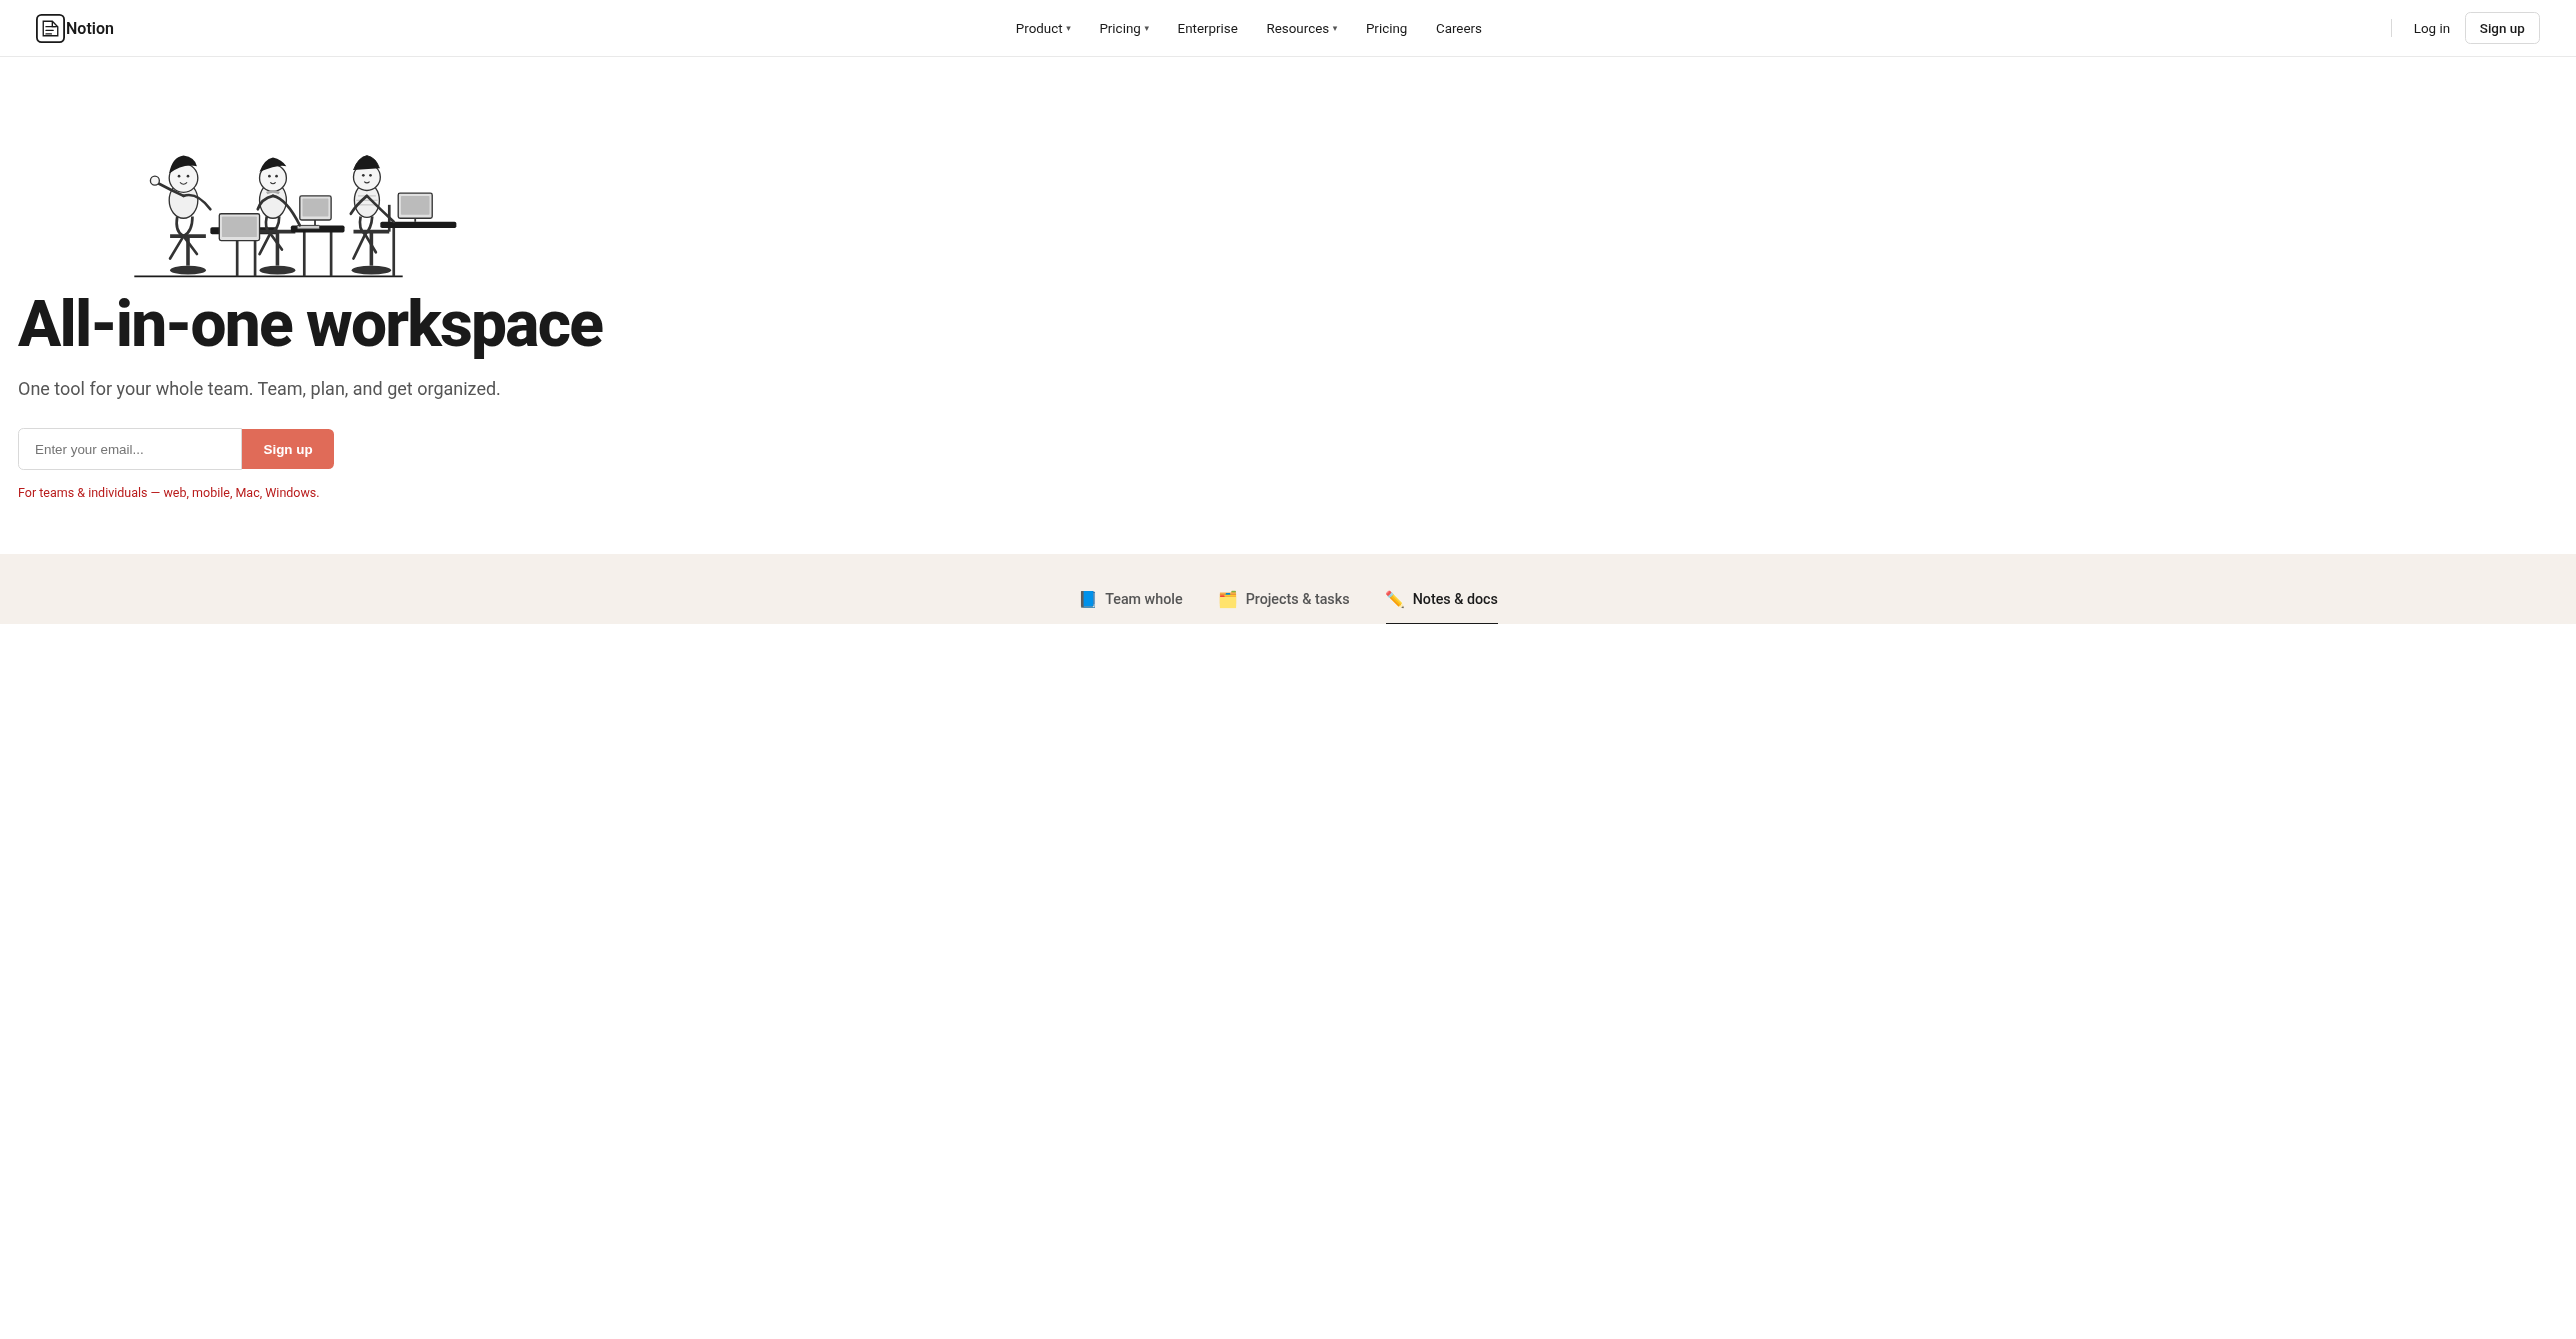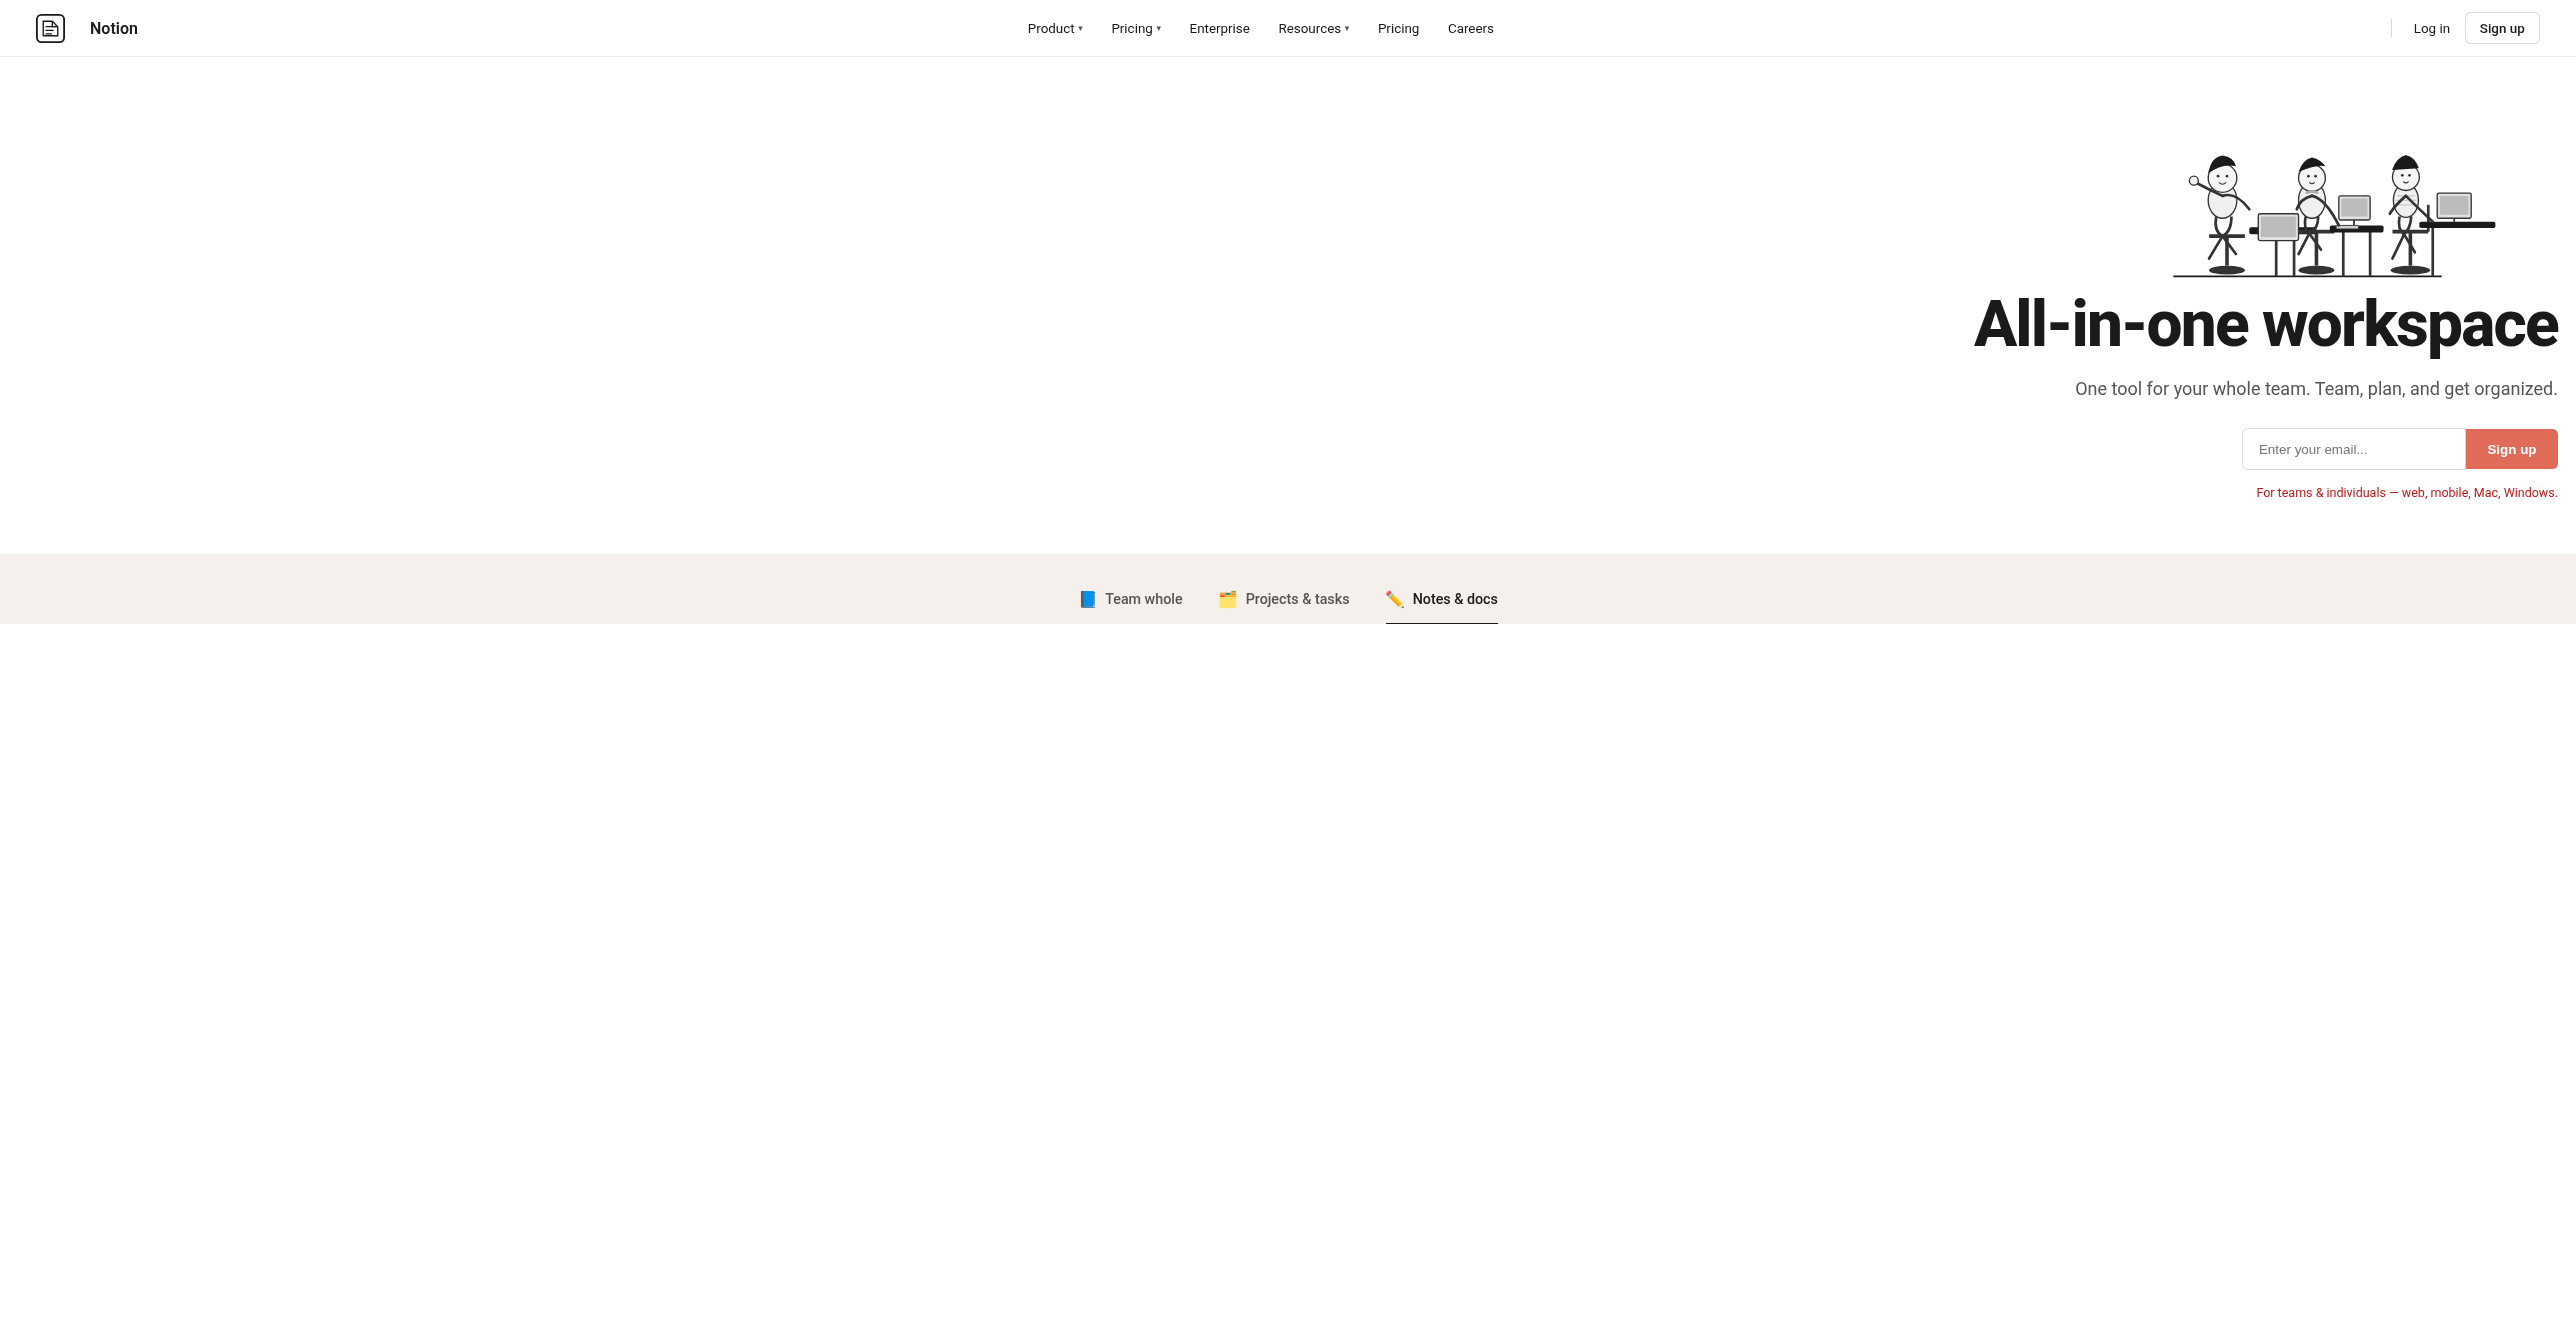--- a/index.html
+++ b/index.html
@@ -25,21 +25,21 @@
       border-bottom: 0.9px solid #e9e9e9;
       background: #fff;
       position: sticky;
       top: 0;
       z-index: 100;
     }
 
     .nav-logo {
       display: flex;
       align-items: center;
-      gap: 25px;
+      gap: 1px;
       text-decoration: none;
       color: #1a1a1a;
     }
 
     .nav-logo-icon {
       width: 29px;
       height: 29px;
     }
 
     .nav-logo-text {
@@ -106,21 +106,21 @@
       text-decoration: none;
       font-weight: 500;
       border: 0.9px solid #d9d9d9;
       transition: background 0.15s;
     }
 
     
     .hero {
       display: flex;
       flex-direction: column;
-      align-items: flex-end;
+      align-items: flex-start;
       padding: 36px 18px 54px;
       background: #ffffff;
     }
 
     .hero-title {
       font-size: 64px;
       font-weight: 800;
       color: #1a1a1a;
       text-align: center;
       line-height: 1.1;

